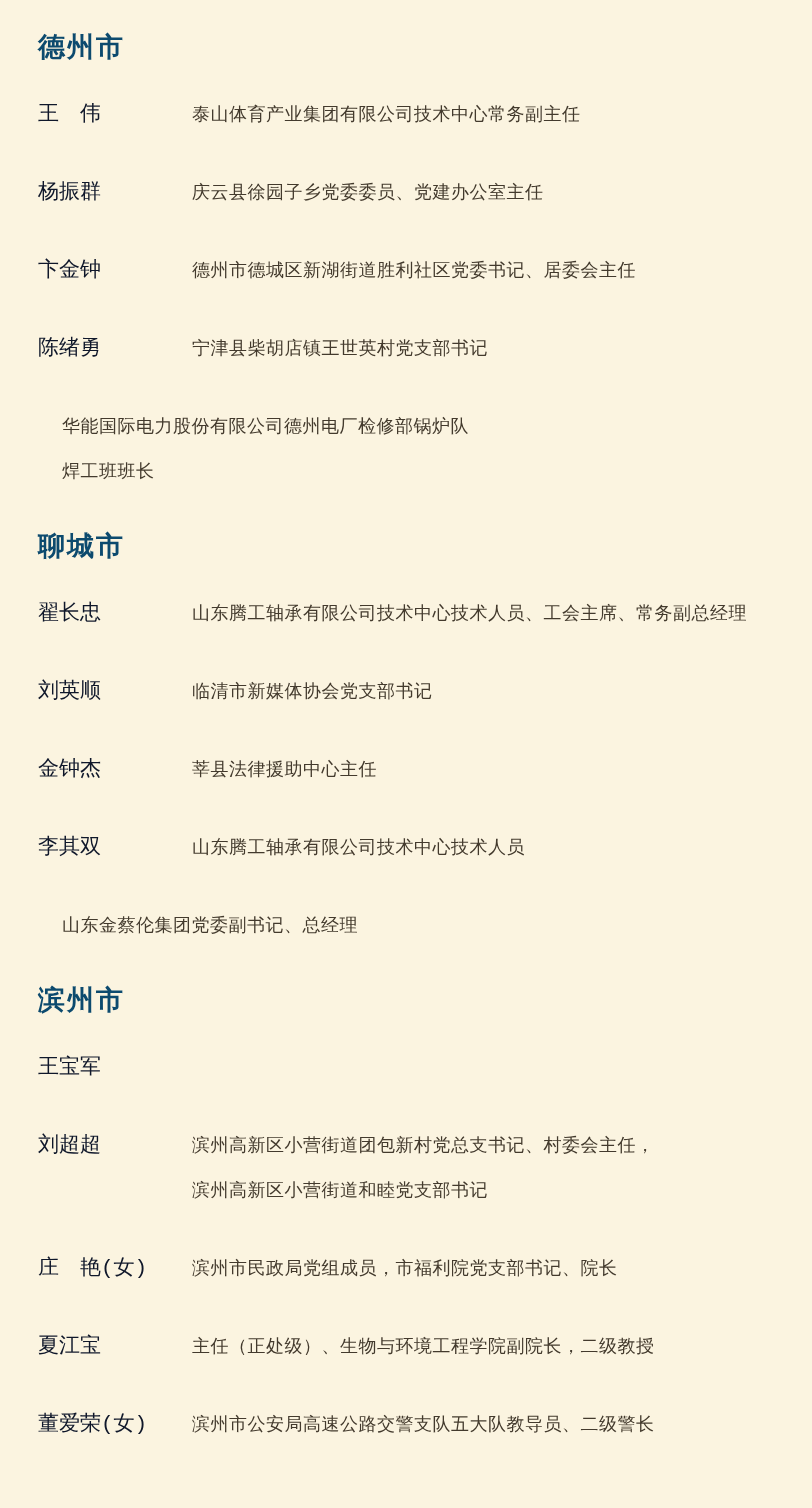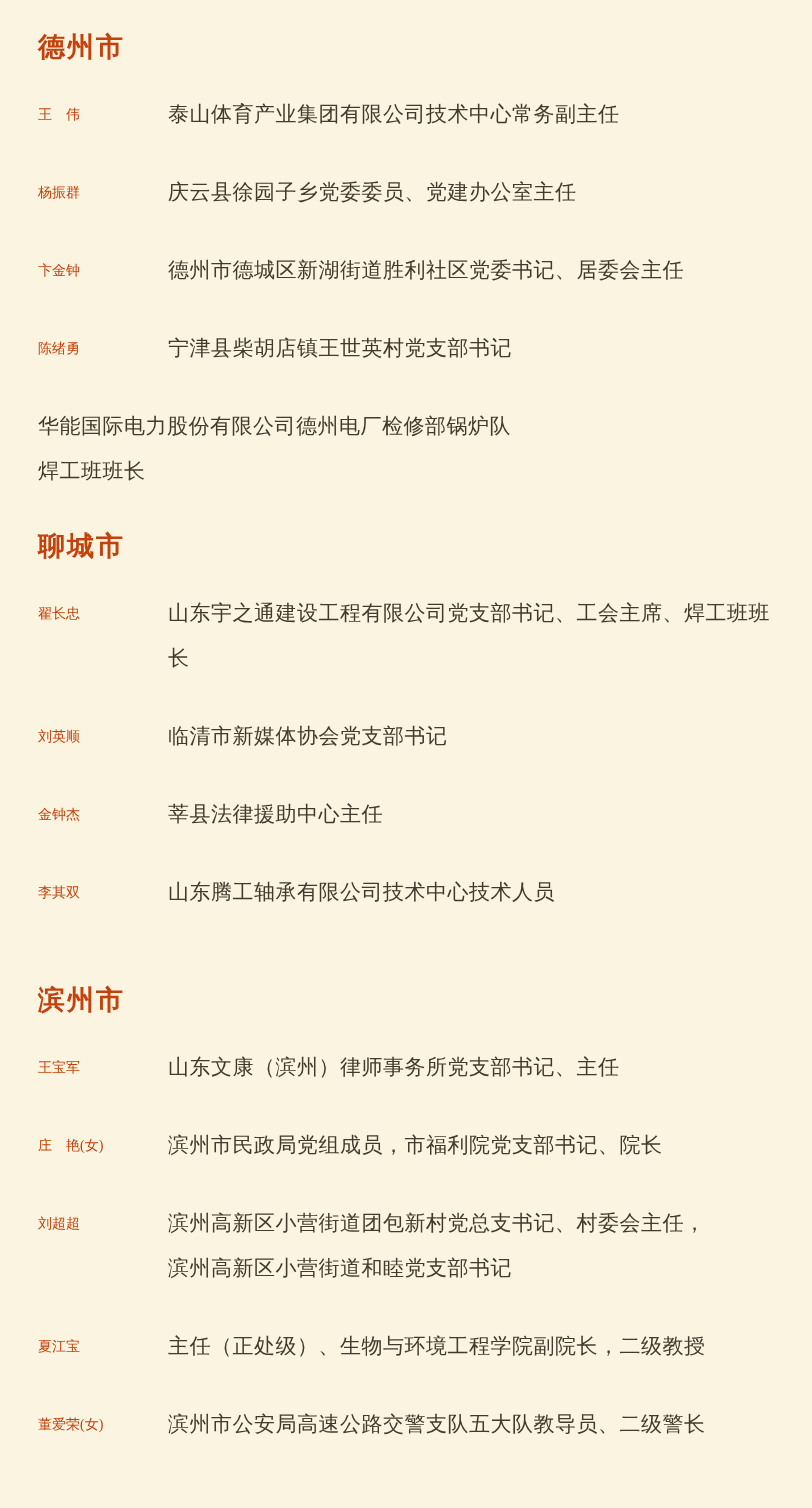--- a/index.html
+++ b/index.html
@@ -16,46 +16,48 @@
     overflow: hidden;
     color: #3e372c;
     font-family: "Liberation Serif", "DejaVu Serif", serif;
   }
   .city {
     font-family: "Liberation Sans", "DejaVu Sans", sans-serif;
     font-weight: 700;
     font-size: 27px;
     line-height: 38px;
     letter-spacing: 2px;
-    color: #c2410c;
+    color: #0c4a6e;
     margin: 8px 0 26px 0;
   }
   .section:first-child .city { margin-top: 0; }
   .entry {
     display: flex;
     align-items: flex-start;
     margin-bottom: 33px;
   }
   .name {
     flex: 0 0 130px;
     width: 130px;
-    font-size: 14px;
+    font-size: 21px;
     line-height: 45px;
-    color: #c2410c;
+    color: #0f172a;
     white-space: nowrap;
+    font-family: Liberation Mono, monospace;
   }
   .desc {
     flex: 1 1 auto;
     min-width: 0;
   }
   .desc .line {
-    font-size: 21px;
+    font-size: 18px;
     line-height: 45px;
     color: #433a2d;
     letter-spacing: 0.5px;
+    margin-left: 24px;
   }
 </style>
 </head>
 <body>
 
 <div class="page">
 
   <div class="section">
     <h2 class="city">德州市</h2>
 
@@ -94,21 +96,21 @@
       </div>
     </div>
   </div>
 
   <div class="section">
     <h2 class="city">聊城市</h2>
 
     <div class="entry">
       <div class="name">翟长忠</div>
       <div class="desc">
-        <div class="line">山东宇之通建设工程有限公司党支部书记、工会主席、焊工班班长</div>
+        <div class="line">山东腾工轴承有限公司技术中心技术人员、工会主席、常务副总经理</div>
       </div>
     </div>
 
     <div class="entry">
       <div class="name">刘英顺</div>
       <div class="desc">
         <div class="line">临清市新媒体协会党支部书记</div>
       </div>
     </div>
 
@@ -120,45 +122,45 @@
     </div>
 
     <div class="entry">
       <div class="name">李其双</div>
       <div class="desc">
         <div class="line">山东腾工轴承有限公司技术中心技术人员</div>
       </div>
     </div>
 
     <div class="entry">
+      <div class="desc">
+        <div class="line">山东金蔡伦集团党委副书记、总经理</div>
+      </div>
     </div>
   </div>
 
   <div class="section">
     <h2 class="city">滨州市</h2>
 
     <div class="entry">
       <div class="name">王宝军</div>
+    </div>
+
+    <div class="entry">
+      <div class="name">刘超超</div>
       <div class="desc">
-        <div class="line">山东文康（滨州）律师事务所党支部书记、主任</div>
+        <div class="line">滨州高新区小营街道团包新村党总支书记、村委会主任，</div>
+        <div class="line">滨州高新区小营街道和睦党支部书记</div>
       </div>
     </div>
 
     <div class="entry">
       <div class="name">庄　艳(女)</div>
       <div class="desc">
         <div class="line">滨州市民政局党组成员，市福利院党支部书记、院长</div>
-      </div>
-    </div>
-
-    <div class="entry">
-      <div class="name">刘超超</div>
-      <div class="desc">
-        <div class="line">滨州高新区小营街道团包新村党总支书记、村委会主任，</div>
-        <div class="line">滨州高新区小营街道和睦党支部书记</div>
       </div>
     </div>
 
     <div class="entry">
       <div class="name">夏江宝</div>
       <div class="desc">
         <div class="line">主任（正处级）、生物与环境工程学院副院长，二级教授</div>
       </div>
     </div>
 

